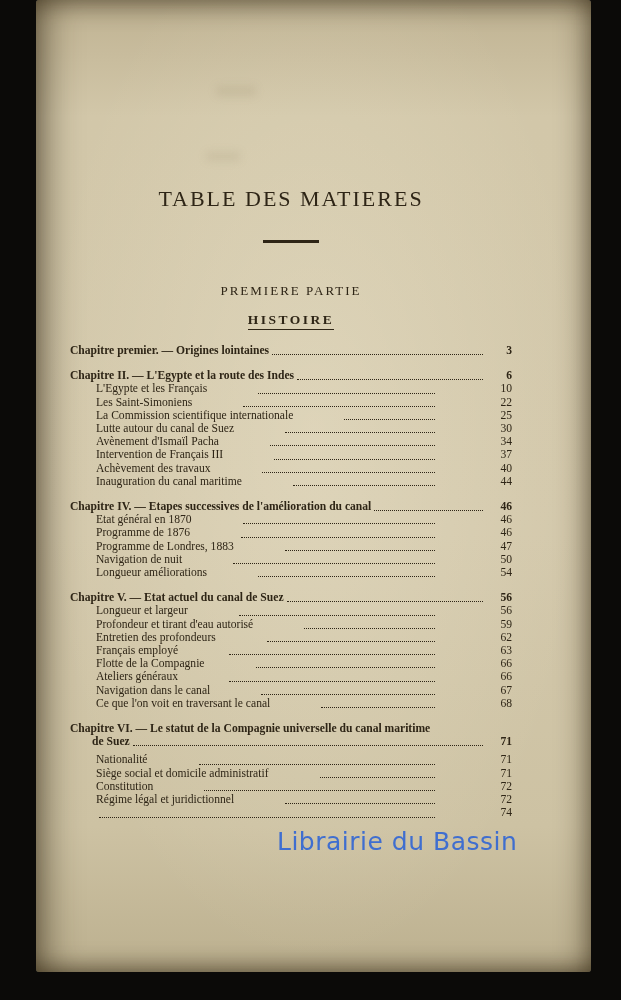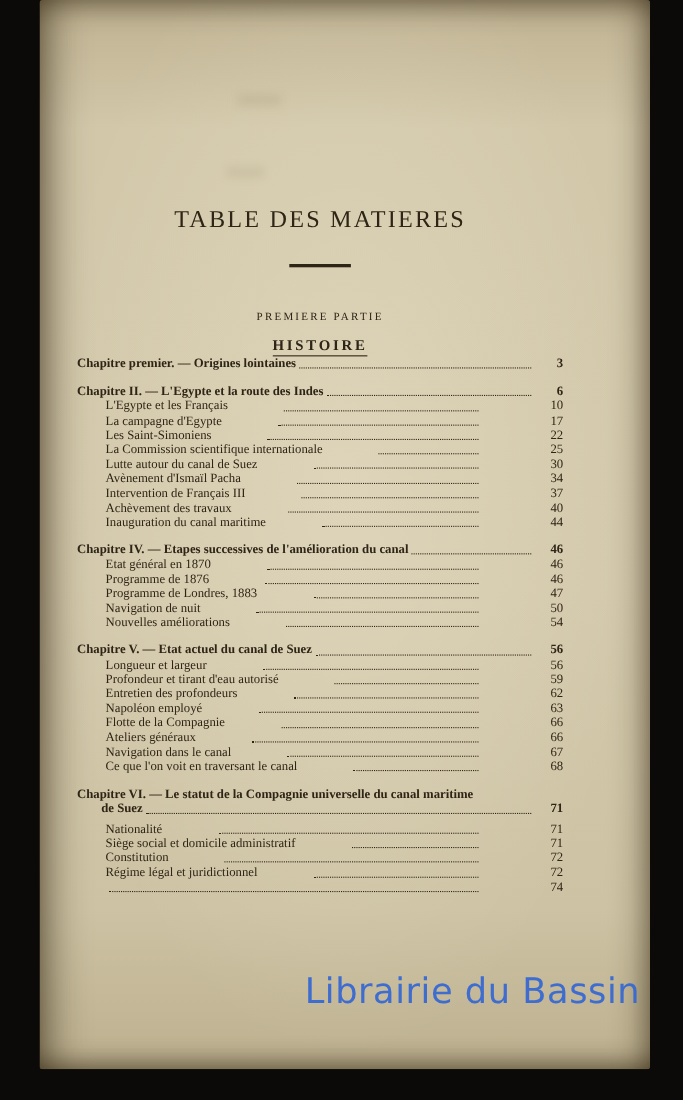--- a/index.html
+++ b/index.html
@@ -58,36 +58,37 @@
   }
   .title-divider {
     width: 56px;
     height: 3px;
     background: #2e2516;
     margin: 28px auto 0 auto;
   }
   .part-heading {
     margin-top: 40px;
     text-align: center;
-    font-size: 10px;
+    font-size: 13px;
     letter-spacing: 2px;
   }
   .section-heading-wrap {
     margin-top: 11px;
     text-align: center;
   }
   .section-heading {
     display: inline-block;
     font-size: 13.5px;
     font-weight: bold;
     letter-spacing: 2.5px;
     border-bottom: 1.5px solid #2e2516;
     padding-bottom: 1px;
   }
   .toc {
+    margin-top: 14px;
     font-size: 11.6px;
   }
   .toc-row {
     display: flex;
     align-items: baseline;
     line-height: 13.2px;
     white-space: nowrap;
   }
   .toc-row.space-before { margin-top: 12px; }
   .toc-row.space-before-sm { margin-top: 5px; }
@@ -106,23 +107,23 @@
   }
   .toc-row.no-page .dots { visibility: hidden; }
   .toc-row.no-page .page { visibility: hidden; }
   .page {
     min-width: 26px;
     text-align: right;
   }
   .watermark {
     position: absolute;
     left: 277px;
-    top: 882px;
+    top: 827px;
     font-family: "DejaVu Sans", "Liberation Sans", sans-serif;
-    font-size: 32px;
+    font-size: 25px;
     color: rgba(52, 103, 211, 0.93);
     letter-spacing: 0.5px;
     white-space: nowrap;
     z-index: 5;
     text-align: right;
   }
 </style>
 </head>
 <body>
 
@@ -149,25 +150,20 @@
     <span class="label">Chapitre II. — L'Egypte et la route des Indes</span>
     <span class="dots"></span>
     <span class="page">6</span>
   </div>
           <div class="toc-row lvl1">
     <span class="label">L'Egypte et les Français</span>
     <span class="dots"></span>
     <span class="page">10</span>
   </div>
           <div class="toc-row lvl1">
-    <span class="label">La campagne d'Egypte</span>
-    <span class="dots"></span>
-    <span class="page">17</span>
-  </div>
-          <div class="toc-row lvl1">
     <span class="label">Les Saint-Simoniens</span>
     <span class="dots"></span>
     <span class="page">22</span>
   </div>
           <div class="toc-row lvl1">
     <span class="label">La Commission scientifique internationale</span>
     <span class="dots"></span>
     <span class="page">25</span>
   </div>
           <div class="toc-row lvl1">
@@ -214,21 +210,21 @@
     <span class="label">Programme de Londres, 1883</span>
     <span class="dots"></span>
     <span class="page">47</span>
   </div>
           <div class="toc-row lvl1">
     <span class="label">Navigation de nuit</span>
     <span class="dots"></span>
     <span class="page">50</span>
   </div>
           <div class="toc-row lvl1">
-    <span class="label">Nouvelles améliorations</span>
+    <span class="label">Longueur améliorations</span>
     <span class="dots"></span>
     <span class="page">54</span>
   </div>
           <div class="toc-row lvl0 bold space-before">
     <span class="label">Chapitre V. — Etat actuel du canal de Suez</span>
     <span class="dots"></span>
     <span class="page">56</span>
   </div>
           <div class="toc-row lvl1">
     <span class="label">Longueur et largeur</span>
@@ -239,21 +235,21 @@
     <span class="label">Profondeur et tirant d'eau autorisé</span>
     <span class="dots"></span>
     <span class="page">59</span>
   </div>
           <div class="toc-row lvl1">
     <span class="label">Entretien des profondeurs</span>
     <span class="dots"></span>
     <span class="page">62</span>
   </div>
           <div class="toc-row lvl1">
-    <span class="label">Napoléon employé</span>
+    <span class="label">Français employé</span>
     <span class="dots"></span>
     <span class="page">63</span>
   </div>
           <div class="toc-row lvl1">
     <span class="label">Flotte de la Compagnie</span>
     <span class="dots"></span>
     <span class="page">66</span>
   </div>
           <div class="toc-row lvl1">
     <span class="label">Ateliers généraux</span>

